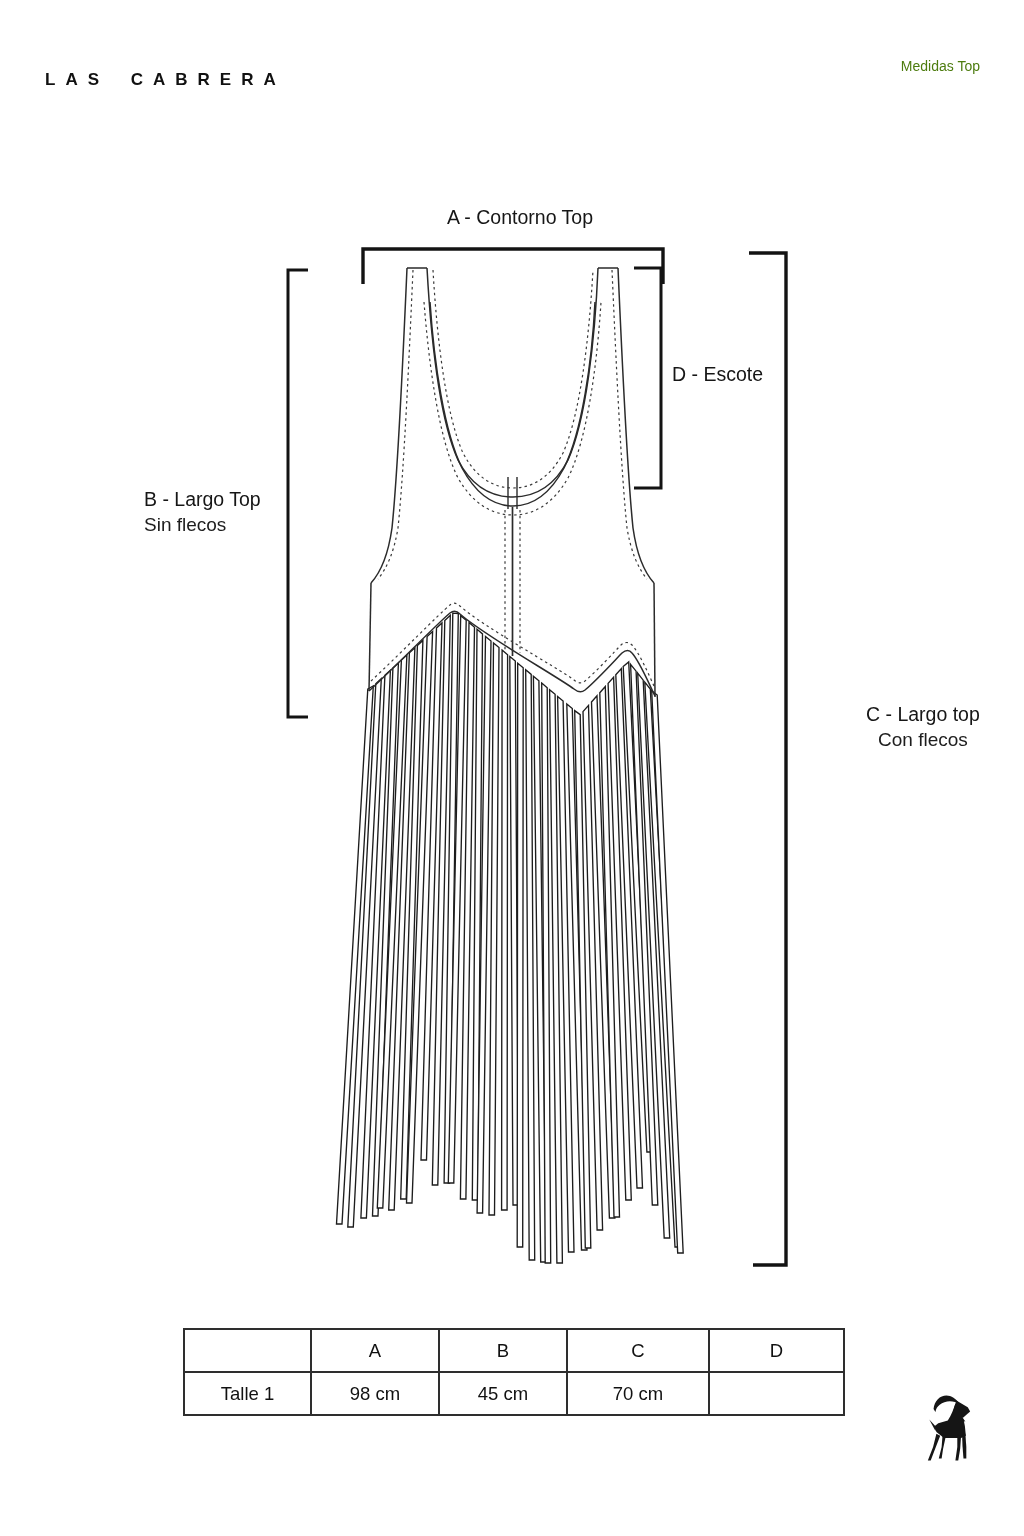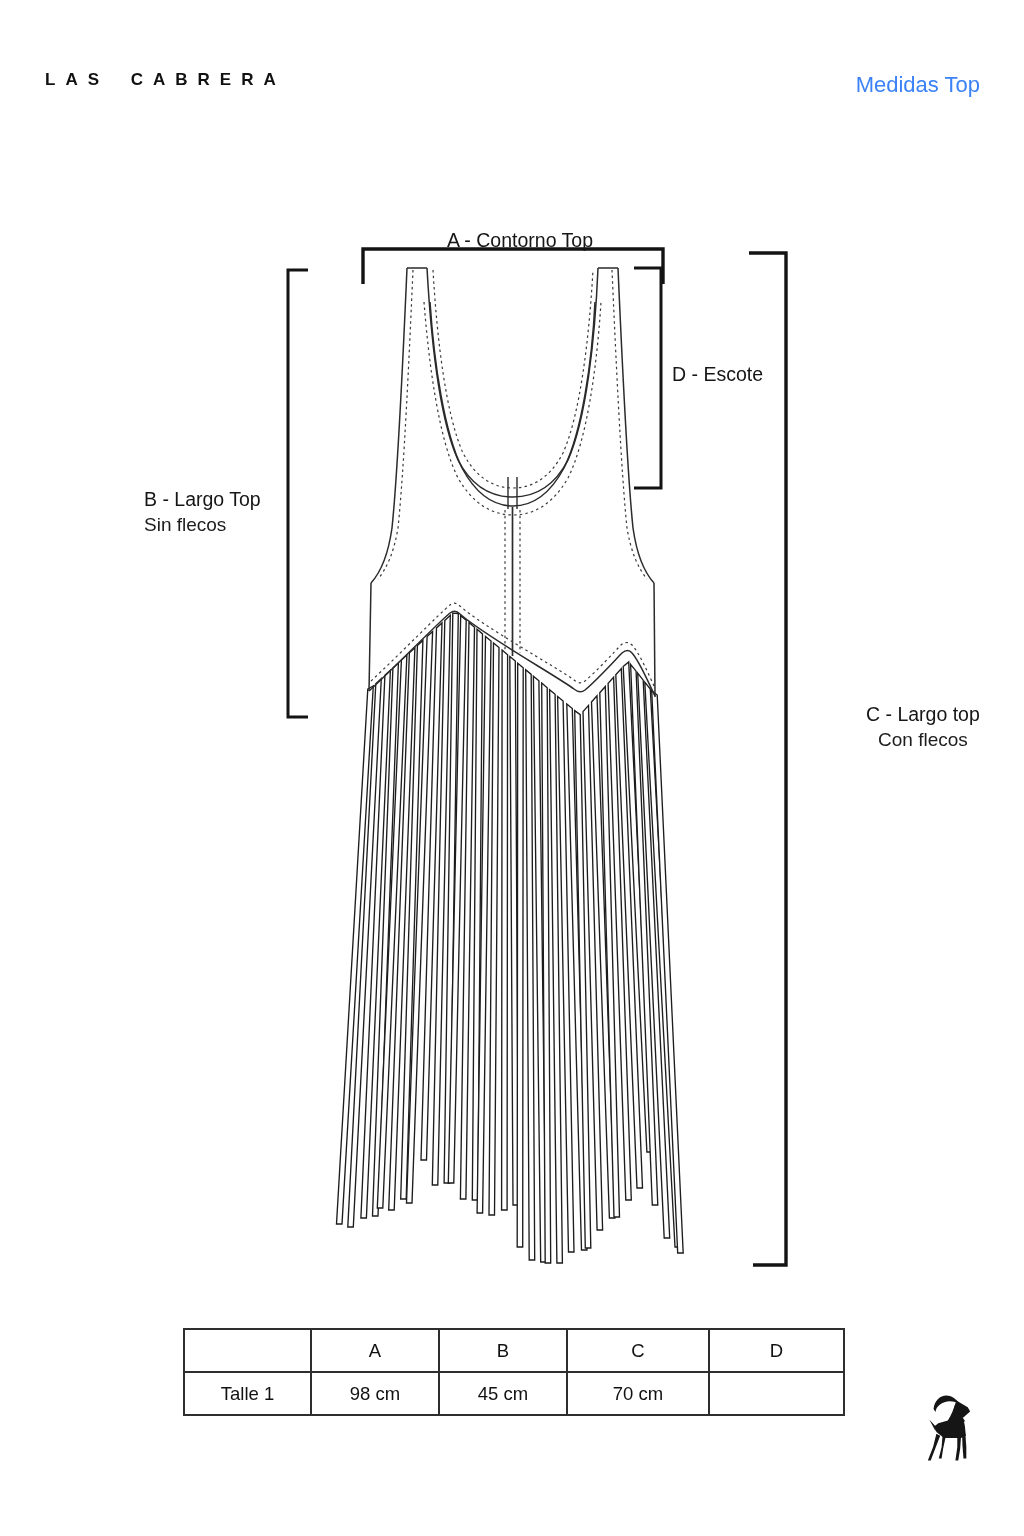--- a/index.html
+++ b/index.html
@@ -7,25 +7,25 @@
     position:relative;width:1024px;height:1536px;background:#ffffff;
     font-family:"Liberation Sans","DejaVu Sans",sans-serif;color:#1b1b1b;overflow:hidden;
   }
   .brand{
     position:absolute;left:45px;top:70px;
     font-size:17px;font-weight:700;letter-spacing:10px;word-spacing:7px;color:#111;
     white-space:nowrap;
     text-align:center;
   }
   .doc-title{
-    position:absolute;right:44px;top:72px;font-size:22px;color:#3b82f6;
+    position:absolute;right:44px;top:58px;font-size:14px;color:#4d7c0f;
   }
   .m-label{position:absolute;font-size:19.5px;color:#161616;white-space:nowrap;line-height:25px;}
   .m-label .note{font-size:19px;color:#1d1d1d;}
-  .lbl-a{left:447px;top:205px;margin-top:23px;}
+  .lbl-a{left:447px;top:205px;}
   .lbl-d{left:672px;top:362px;}
   .lbl-b{left:144px;top:487px;}
   .lbl-c{left:866px;top:702px;text-align:center;}
   svg.artwork{position:absolute;left:0;top:0;}
   table.size-table{
     position:absolute;left:183px;top:1328px;width:660px;
     border-collapse:collapse;table-layout:fixed;
     font-size:18.5px;color:#111;
   }
   table.size-table td{

